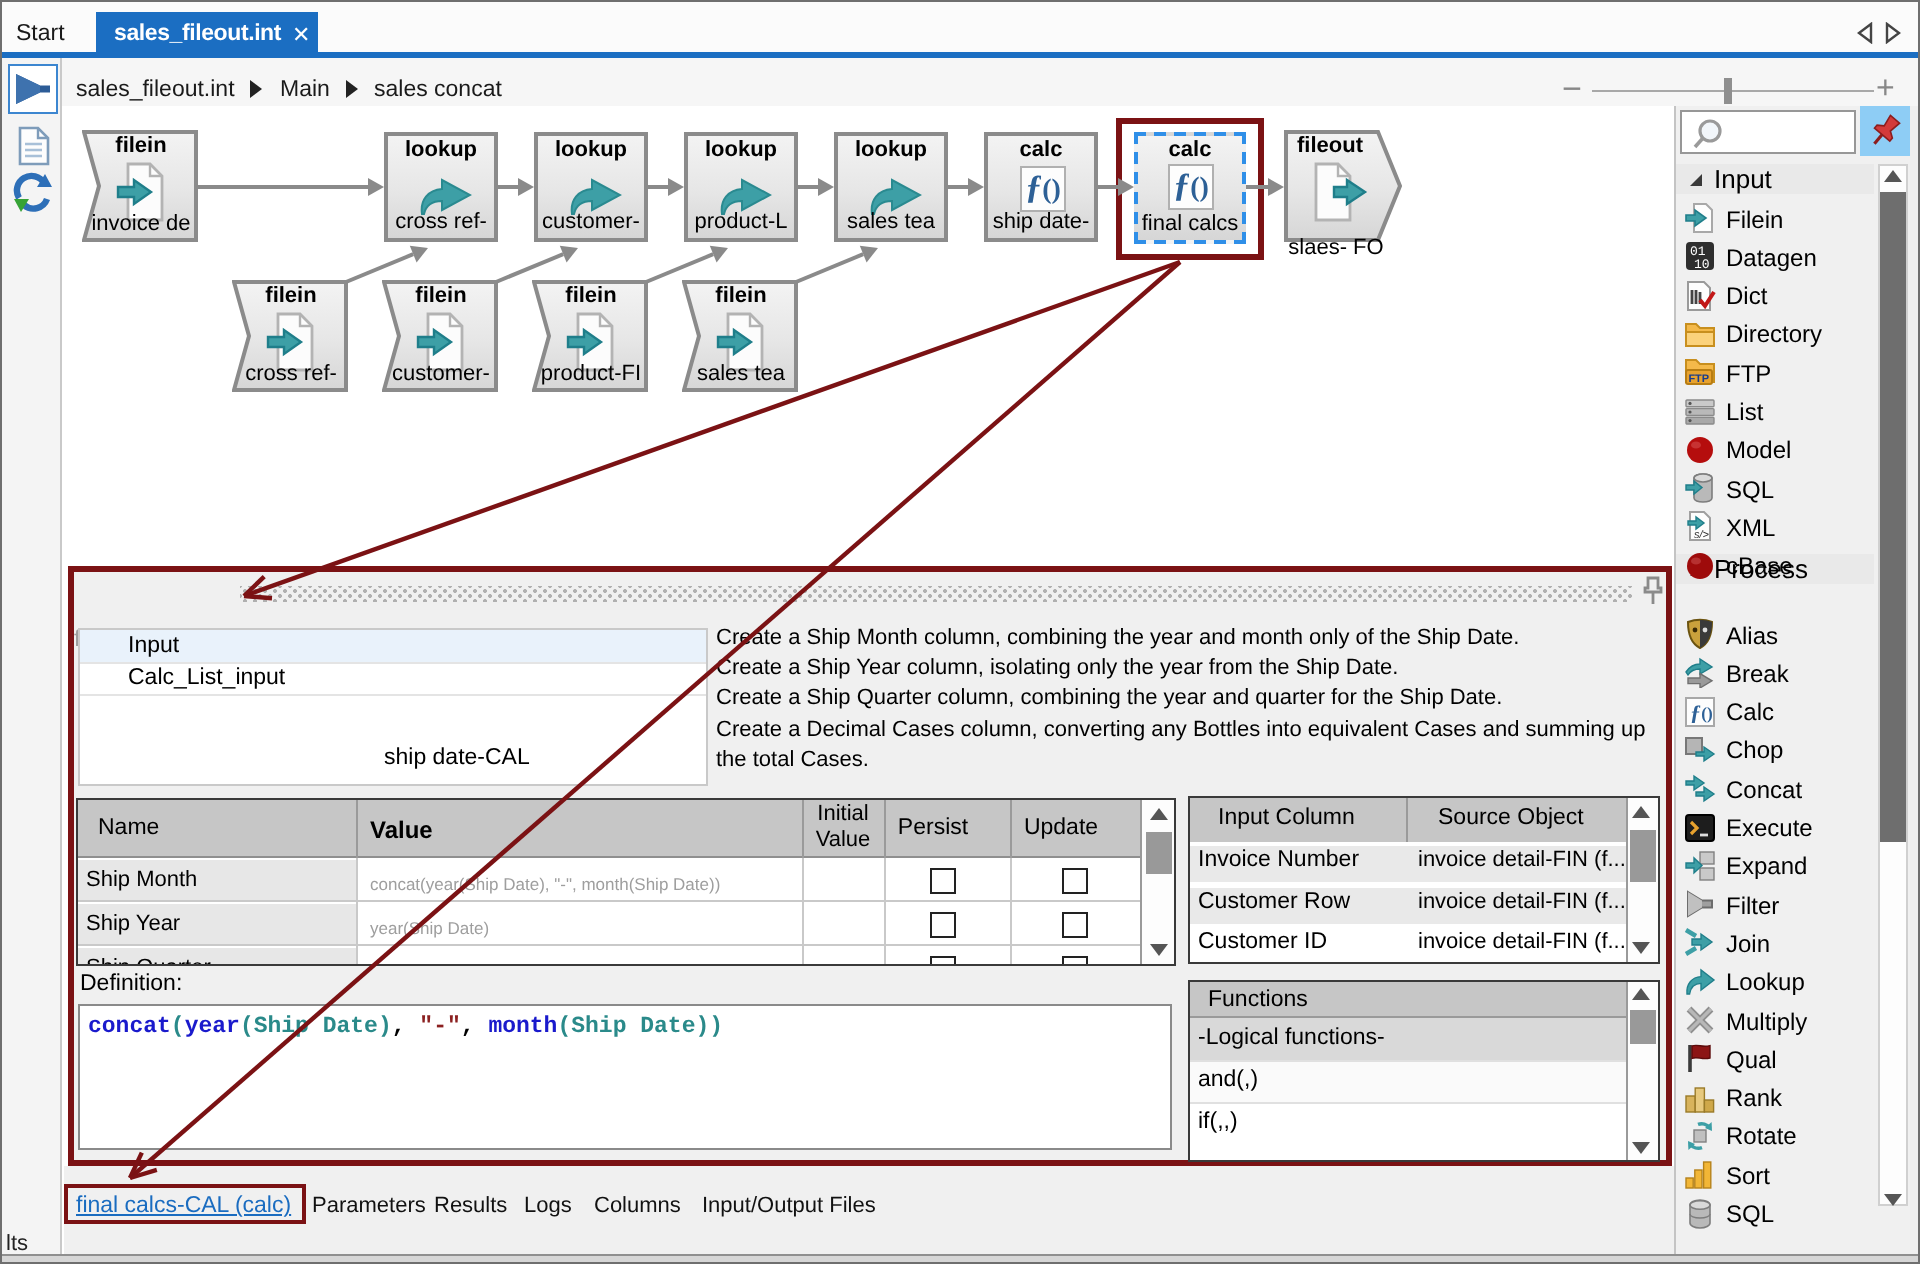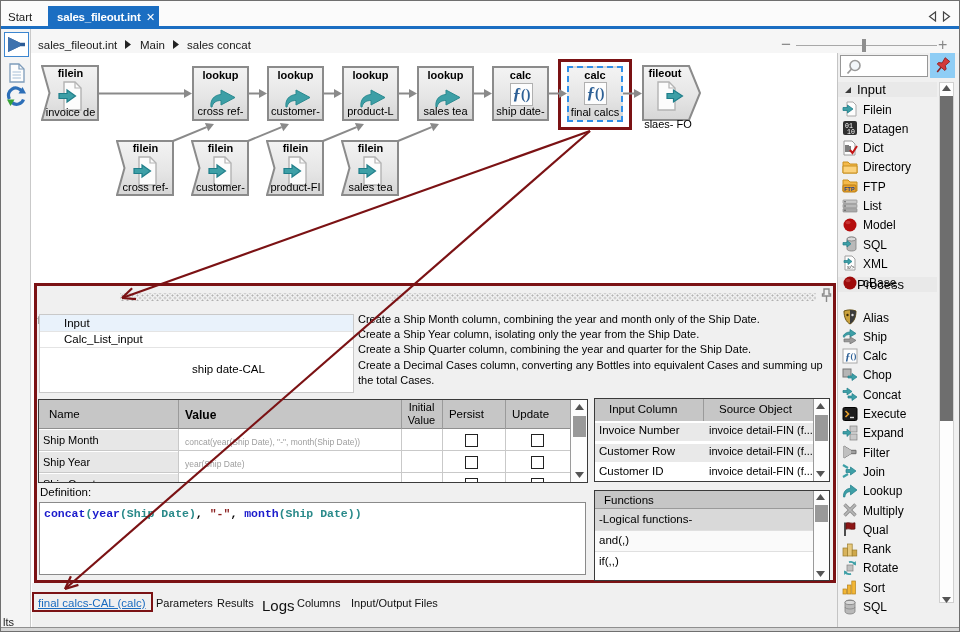--- a/index.html
+++ b/index.html
@@ -310,21 +310,21 @@
       <circle cx="5.5" cy="6" r="1.2" fill="#3a2a05"></circle>
       <circle cx="10.5" cy="6" r="1.2" fill="#ddd"></circle>
     </svg>
     <div class="plab">Alias</div>
   </div>
 <div class="pit" style="top:327.3px;">
     <svg width="16" height="16" viewBox="0 0 16 16">
       <path d="M1 8 C3 5 5 4 8 4 L8 1.5 L14 5.5 L8 9 L8 6.5 C5.5 6.5 3.5 7 2 9.5 Z" fill="#3d9fa6" stroke="#1f7e8a" stroke-width="0.7"></path>
       <path d="M2 11 H8 V8.8 L14 12.4 L8 16 V13.8 H2 Z" fill="#9a9a9a" stroke="#6f6f6f" stroke-width="0.7"></path>
     </svg>
-    <div class="plab">Ship</div>
+    <div class="plab">Break</div>
   </div>
 <div class="pit" style="top:346.6px;">
     <svg width="16" height="16" viewBox="0 0 16 16">
       <rect x="1" y="1" width="14" height="14" fill="#fdfdfd" stroke="#a8a8a8"></rect>
       <text x="3" y="12" font-size="11" font-style="italic" font-weight="bold" fill="#2d6096" font-family="Liberation Serif">ƒ</text>
       <text x="8.6" y="11.4" font-size="8.6" font-weight="bold" fill="#2d6096" font-family="Liberation Serif">()</text>
     </svg>
     <div class="plab">Calc</div>
   </div>
 <div class="pit" style="top:365.9px;">
@@ -436,21 +436,21 @@
 <div class="a" style="left:33px;top:282px;width:802px;height:300px;background:#f0f0f0;border:3px solid #7b1214;"></div>
 <div class="a" style="left:36px;top:289px;font-size:11.5px;color:#9d9d9d;margin-top:24px;">final calcs-CAL</div>
 <div class="a" style="left:119px;top:292px;width:696px;height:8px;background-image:radial-gradient(circle, #b0b0b0 0.9px, transparent 1.1px),radial-gradient(circle, #b0b0b0 0.9px, transparent 1.1px);background-size:5px 5px;background-position:0 0,2.5px 2.5px;"></div>
 <svg class="a" style="left:819px;top:287px;" width="13" height="15" viewBox="0 0 13 15">
     <path d="M4 1 H9 V6 H10.5 V8 H2.5 V6 H4 Z" fill="none" stroke="#8a8a8a" stroke-width="1.4"></path>
     <path d="M6.5 8 V14" stroke="#8a8a8a" stroke-width="1.4"></path>
   </svg>
 <div class="a" style="left:38px;top:313px;width:315px;height:79px;background:#fff;border:1px solid #c9c9c9;">
     <div style="position:absolute;left:0;top:0;width:100%;height:16px;background:#e9f2fb;"></div>
     <div style="position:absolute;left:24px;top:2px;font-size:11.5px;color:#000;">Input</div>
-    <div style="position:absolute;left:152px;top:0;font-size:11.5px;color:#000;margin-top:48px;">ship date-CAL</div>
+    <div style="position:absolute;left:152px;top:10px;font-size:11.5px;color:#000;margin-top:48px;">ship date-CAL</div>
     <div style="position:absolute;left:24px;top:18px;font-size:11.5px;color:#000;">Calc_List_input</div>
     <div style="position:absolute;left:0;top:16px;width:100%;height:1px;background:#e4e4e4;"></div>
     <div style="position:absolute;left:0;top:32px;width:100%;height:1px;background:#e4e4e4;"></div>
   </div>
 <div class="a" style="left:357px;top:311px;width:520px;font-size:11px;line-height:15.2px;color:#000;white-space:nowrap;">Create a Ship Month column, combining the year and month only of the Ship Date.<br>Create a Ship Year column, isolating only the year from the Ship Date.<br>Create a Ship Quarter column, combining the year and quarter for the Ship Date.<br>Create a Decimal Cases column, converting any Bottles into equivalent Cases and summing up<br>the total Cases.</div>
 <div class="a" style="left:37px;top:398px;width:550px;height:84px;background:#fff;border:1px solid #3a3a3a;overflow:hidden;">
     <div style="position:absolute;left:0;top:0;width:531px;height:29px;background:#c6c6c6;border-bottom:1px solid #8f8f8f;"></div>
     <div style="position:absolute;left:10px;top:8px;font-size:11.5px;">Name</div>
     <div style="position:absolute;left:146px;top:8px;font-size:12px;font-weight:bold;">Value</div>
     <div style="position:absolute;left:362px;top:1px;width:41px;text-align:center;font-size:11px;line-height:13px;">Initial<br>Value</div>
@@ -533,21 +533,21 @@
     </svg>
     <div style="position:absolute;left:220px;top:14px;width:13px;height:17px;background:#999;"></div>
     <svg style="position:absolute;left:221px;top:80px;" width="9" height="7">
       <path d="M0 0 L4.5 6 L9 0 Z" fill="#555"></path>
     </svg>
   </div>
 <div class="a" style="left:31px;top:591px;width:121px;height:20px;border:2px solid #7b1214;"></div>
 <div class="a" style="left:37px;top:596px;font-size:11.5px;color:#1a6cc0;text-decoration:underline;">final calcs-CAL (calc)</div>
 <div class="a" style="left:155px;top:596px;font-size:11px;color:#111;">Parameters</div>
 <div class="a" style="left:216px;top:596px;font-size:11px;color:#111;">Results</div>
-<div class="a" style="left:261px;top:596px;font-size:15px;color:#111;">Logs</div>
+<div class="a" style="left:261px;top:596px;font-size:11px;color:#111;">Logs</div>
 <div class="a" style="left:296px;top:596px;font-size:11px;color:#111;">Columns</div>
 <div class="a" style="left:350px;top:596px;font-size:11px;color:#111;">Input/Output Files</div>
 <div class="a" style="left:2px;top:615px;font-size:11px;color:#222;">lts</div>
 <div class="a" style="left:0;top:626px;width:958px;height:5px;background:#d6d6d6;border-top:1px solid #8f8f8f;"></div>
 <svg class="a" style="left:0;top:0;pointer-events:none;" width="960" height="632" viewBox="0 0 960 632">
     <line x1="97" y1="92.5" x2="185" y2="92.5" stroke="#8a8a8a" stroke-width="2"></line>
     <path d="M191 92.5 L183 88.0 L183 97.0 Z" fill="#8a8a8a"></path>
     <line x1="248" y1="92.5" x2="260" y2="92.5" stroke="#8a8a8a" stroke-width="2"></line>
     <path d="M266 92.5 L258 88.0 L258 97.0 Z" fill="#8a8a8a"></path>
     <line x1="323" y1="92.5" x2="335" y2="92.5" stroke="#8a8a8a" stroke-width="2"></line>

